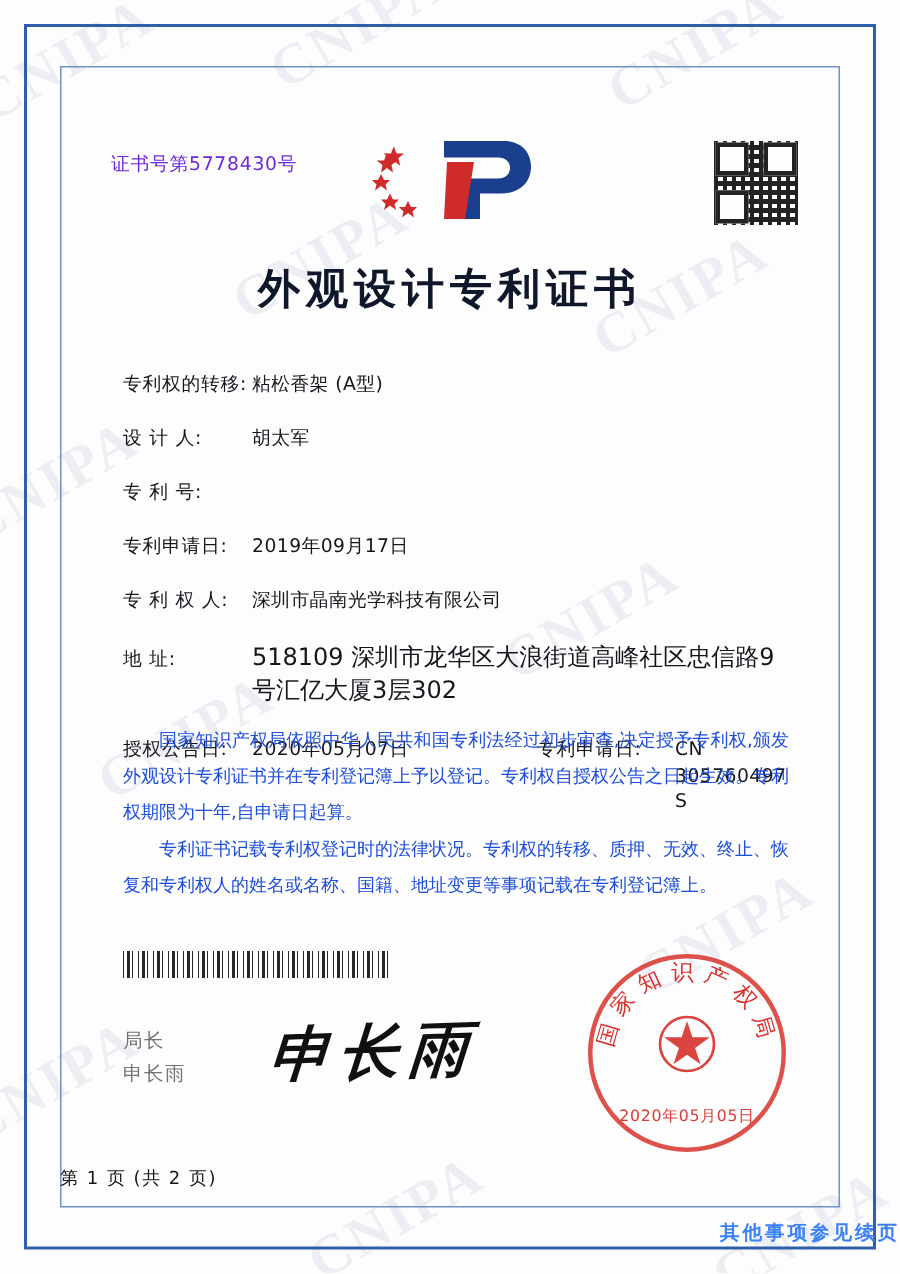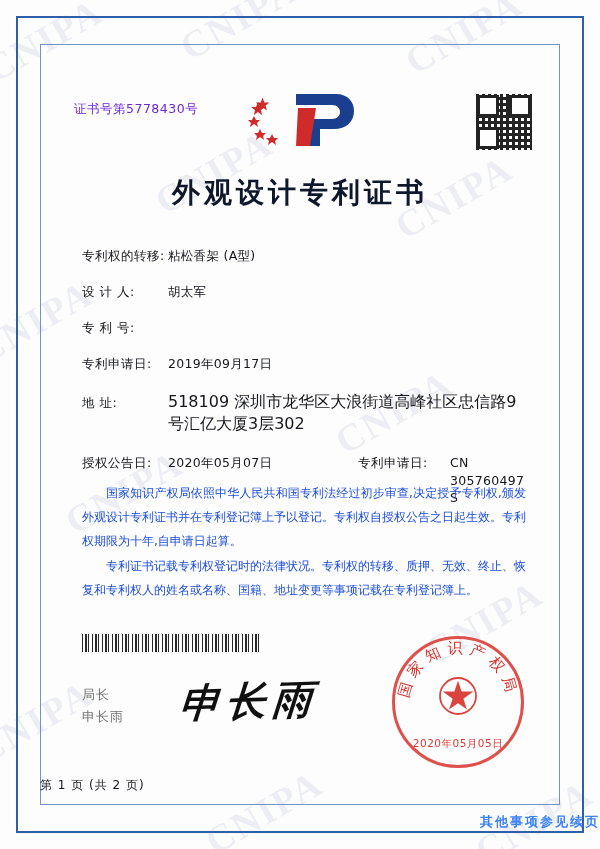--- a/index.html
+++ b/index.html
@@ -326,20 +326,24 @@
       <div class="field-row">
         <div class="field-label">设 计 人:</div>
         <div class="field-value">胡太军</div>
       </div>
       <div class="field-row">
         <div class="field-label">专 利 号:</div>
       </div>
       <div class="field-row">
         <div class="field-label">专利申请日:</div>
         <div class="field-value">2019年09月17日</div>
+      </div>
+      <div class="field-row">
+        <div class="field-label">专 利 权 人:</div>
+        <div class="field-value">深圳市晶南光学科技有限公司</div>
       </div>
       <div class="field-row">
         <div class="field-label">地 址:</div>
         <div class="field-value addr-value">518109 深圳市龙华区大浪街道高峰社区忠信路9号汇亿大厦3层302</div>
       </div>
       <div class="field-row dual">
         <div class="field-label">授权公告日:</div>
         <div class="field-value">2020年05月07日</div>
         <div class="field-label2">专利申请日:</div>
         <div class="field-value2">CN 305760497 S</div>

